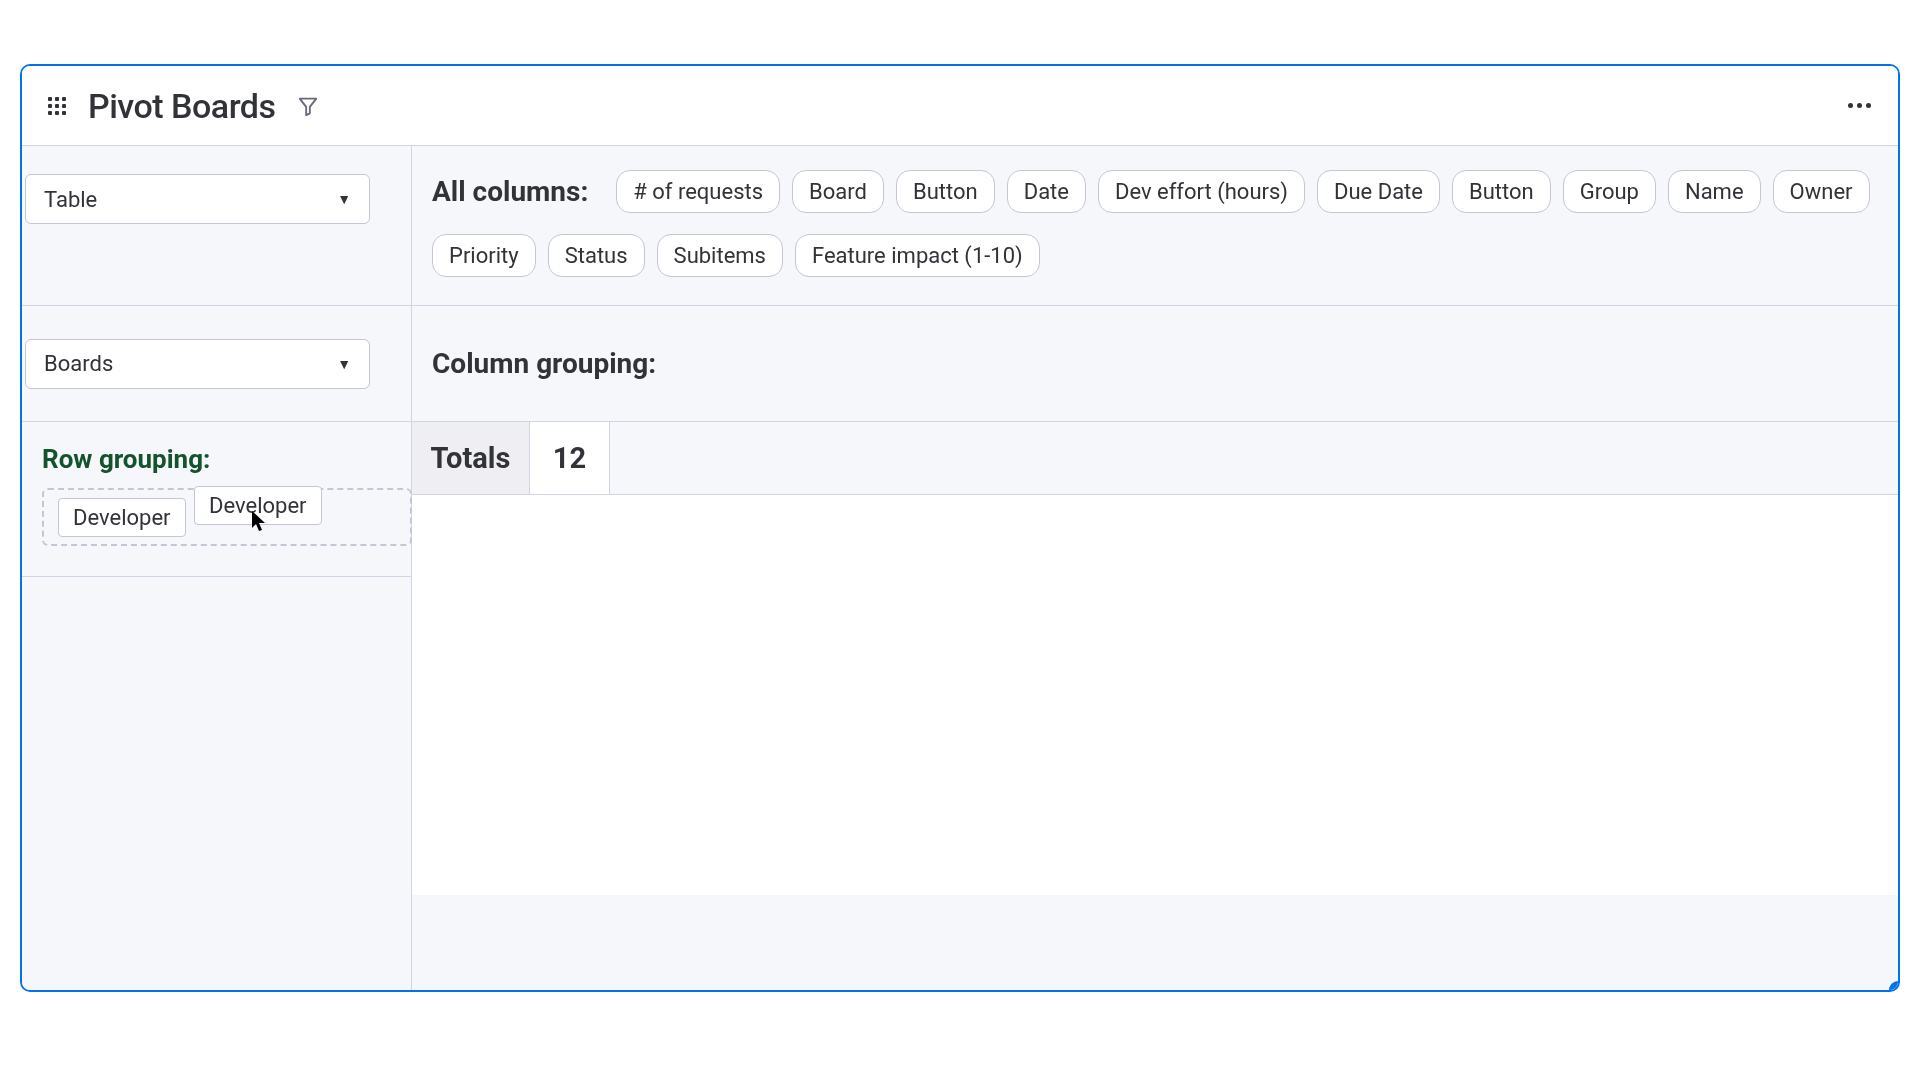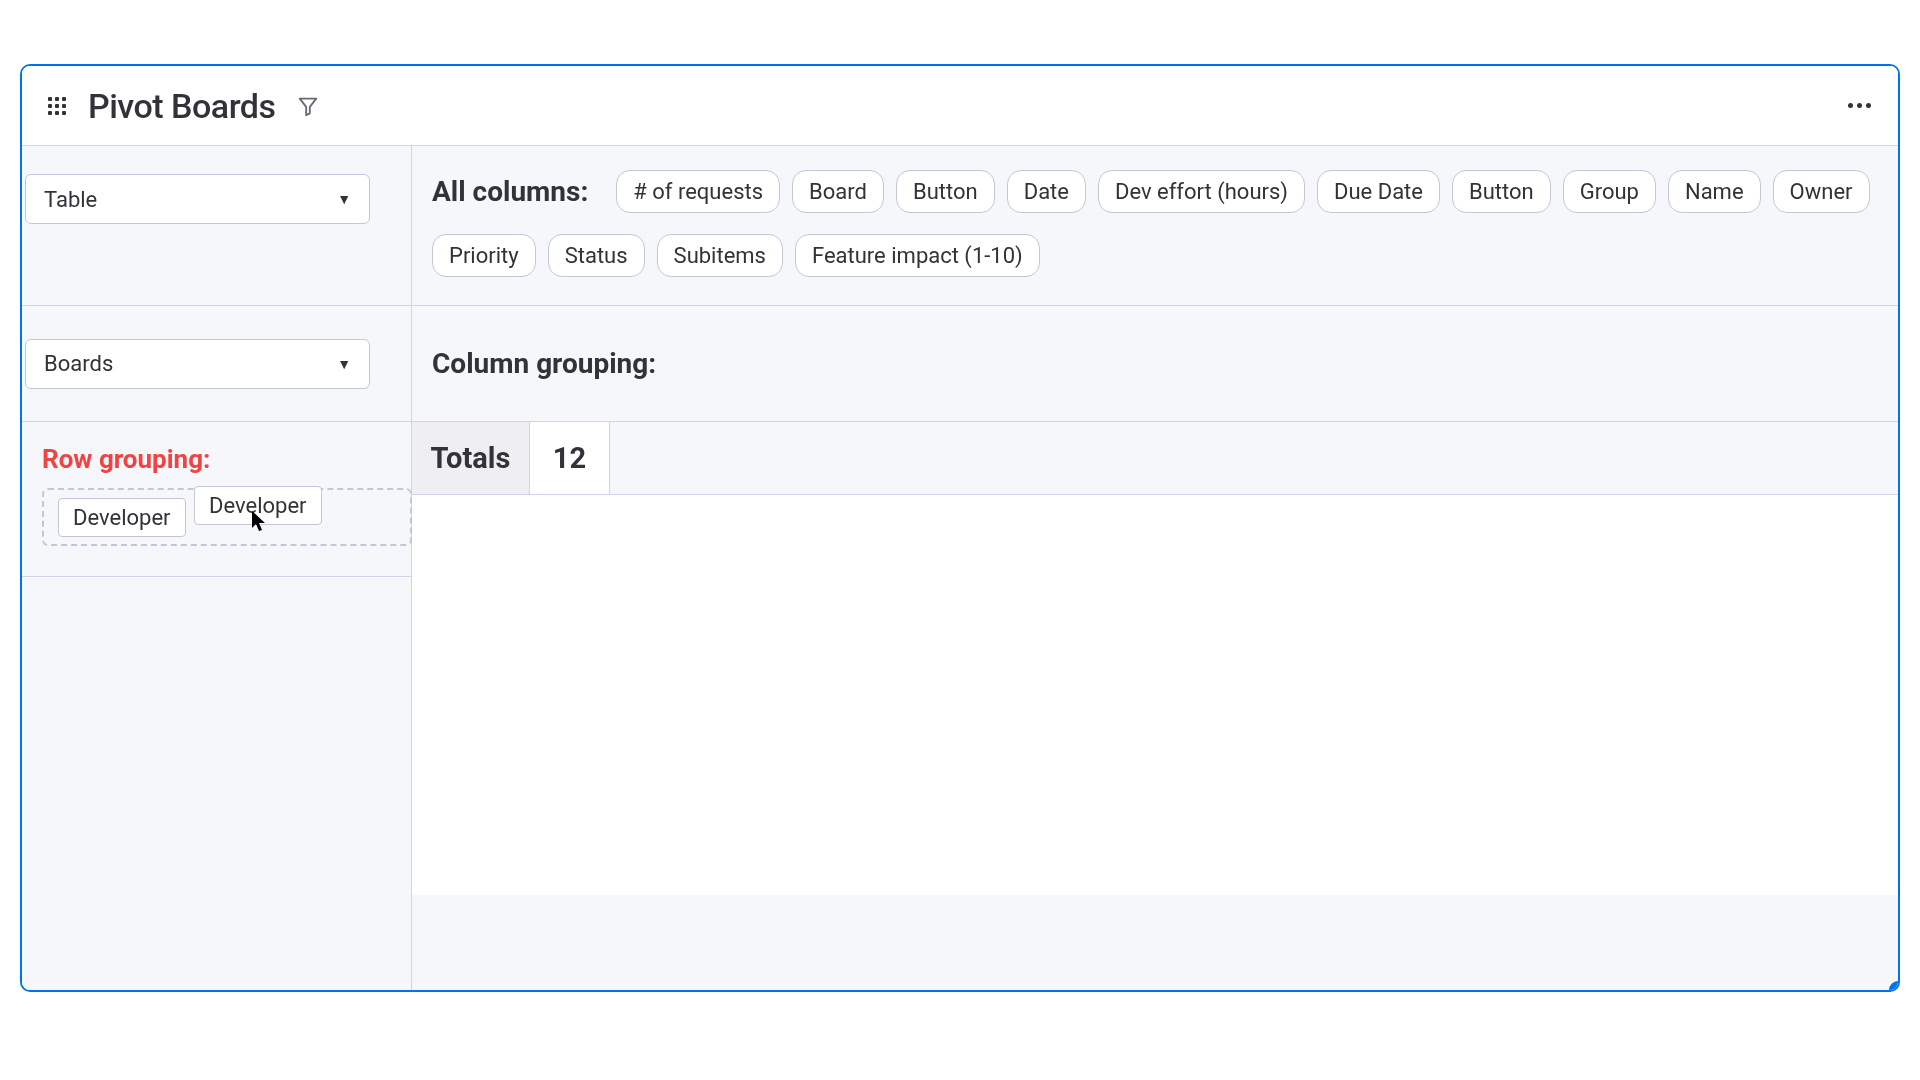--- a/index.html
+++ b/index.html
@@ -110,21 +110,21 @@
   }
 
   
   .row-grouping-cell {
     padding: 22px 20px 30px 20px;
     border-bottom:1px solid #d0d4e4;
   }
   .row-grouping-label {
     font-size:26px;
     font-weight:700;
-    color:#ef4444;
+    color:#14532d;
     margin-bottom: 14px;
   }
   .drop-zone {
     position: relative;
     border: 2px dashed #c3c6d4;
     border-radius: 6px;
     height: 58px;
     width: 370px;
     display:flex;
     align-items:center;

